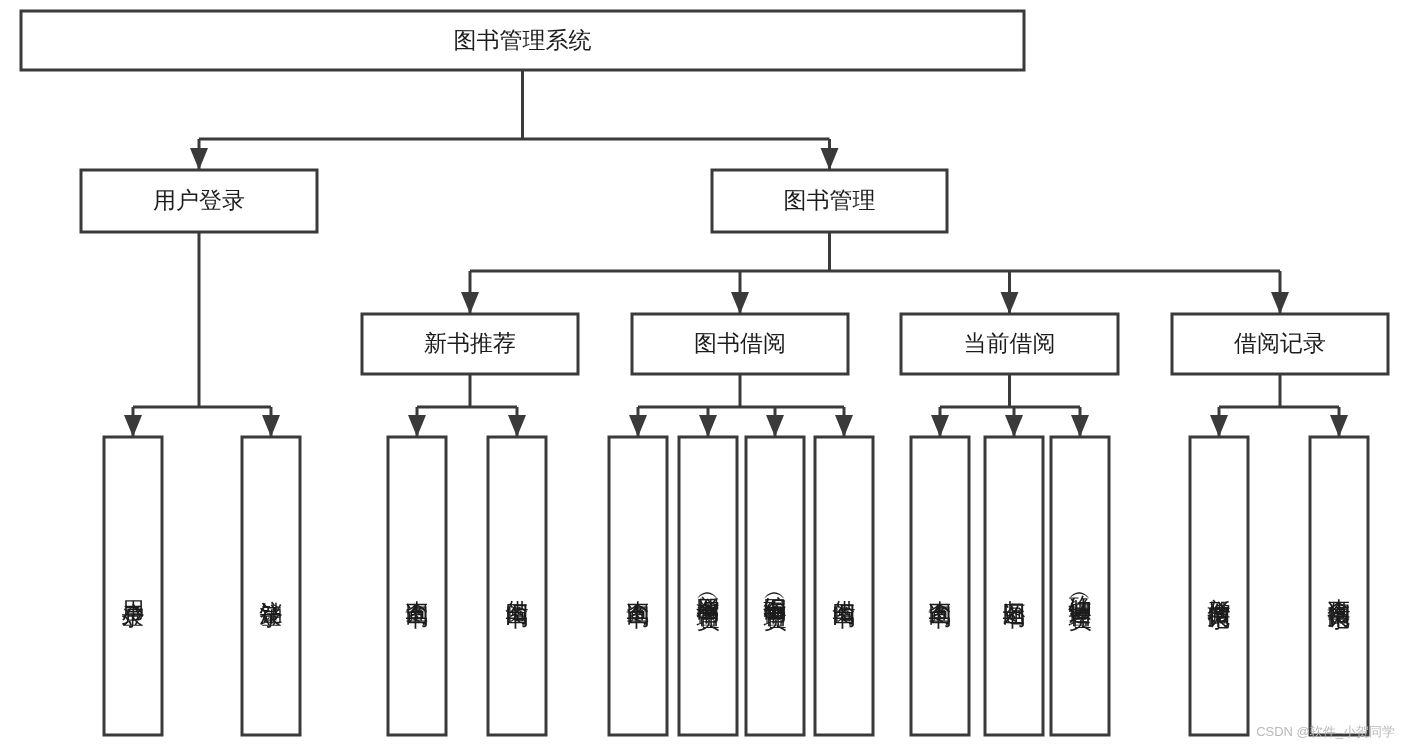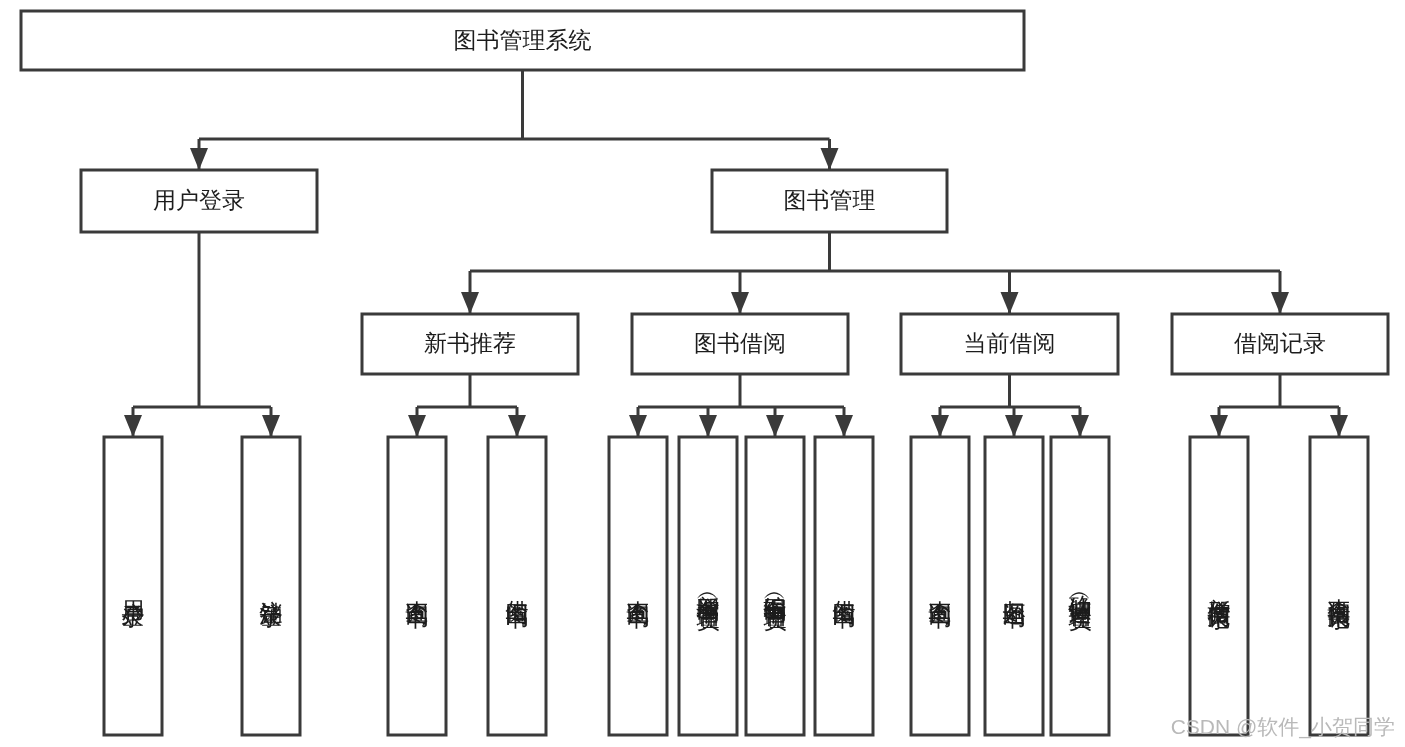--- a/index.html
+++ b/index.html
@@ -62,21 +62,21 @@
     justify-content: center;
     text-align: center;
     white-space: nowrap;
     pointer-events: none;
   }
   .watermark {
     position: absolute;
     right: 10px;
     bottom: 6px;
     font-family: "Liberation Sans", "DejaVu Sans", sans-serif;
-    font-size: 21px;
+    font-size: 13px;
     color: #b9b9b9;
     white-space: nowrap;
     user-select: none;
   }
 </style>
 </head>
 <body>
 
 <div id="diagram-root">
 

